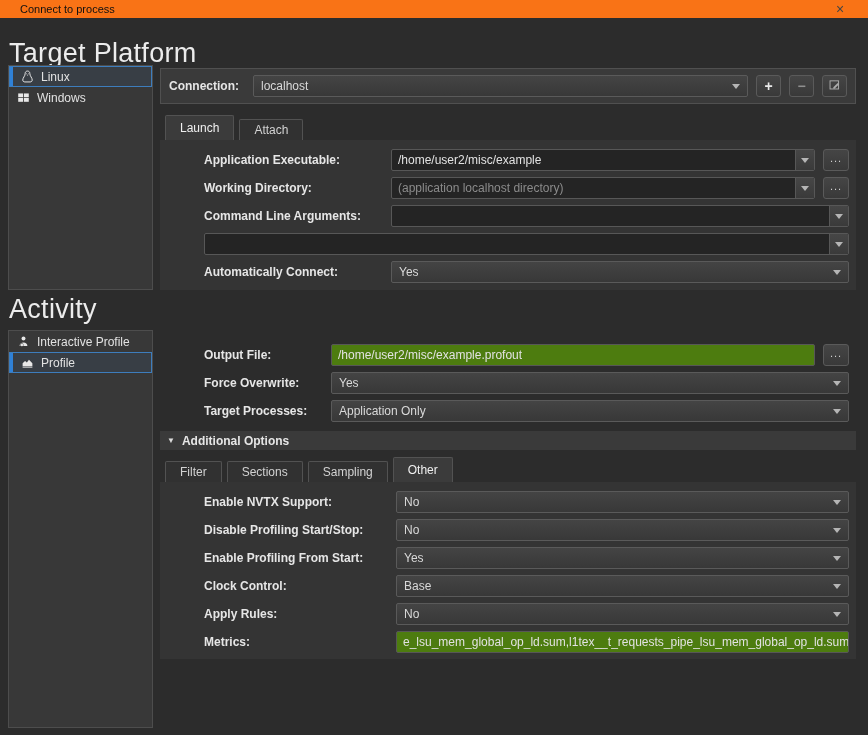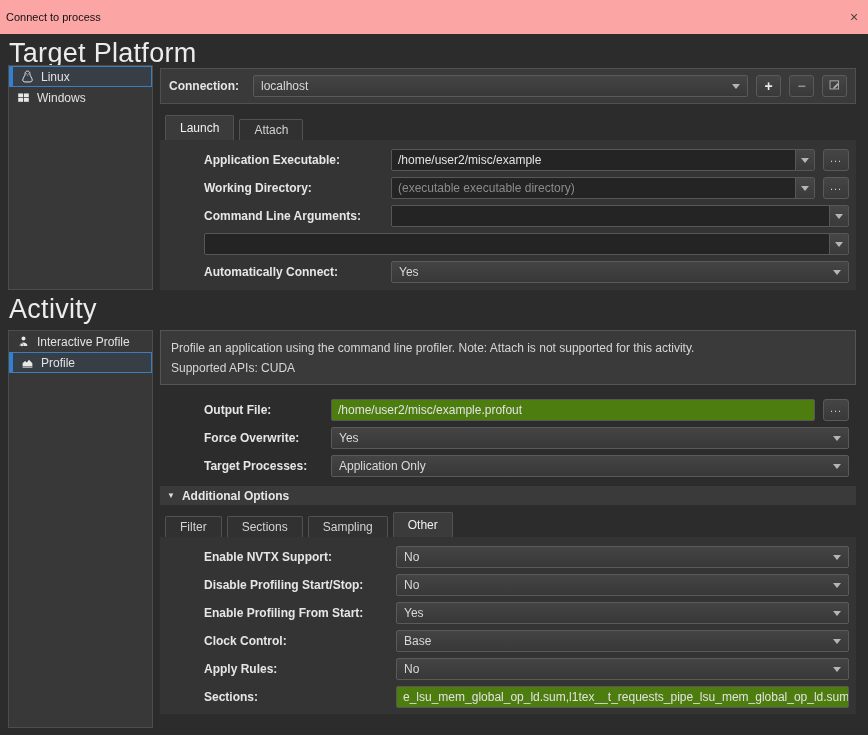--- a/index.html
+++ b/index.html
@@ -4,24 +4,24 @@
 <style>
   * { box-sizing: border-box; margin: 0; padding: 0; }
   html,body { width: 868px; height: 735px; overflow: hidden; }
   body {
     font-family: "Liberation Sans", "DejaVu Sans", sans-serif;
     background: #2c2c2c;
     position: relative;
     color: #d8d8d8;
   }
   .titlebar {
-    position: absolute; left: 0; top: 0; width: 868px; height: 34px;
-    background: #fca5a5; color: #111;
+    position: absolute; left: 0; top: 0; width: 868px; height: 18px;
+    background: #f97316; color: #111;
     display: flex; align-items: center;
-    font-size: 11px; padding: 0 6px;
+    font-size: 11px; padding: 0 20px;
   }
   .titlebar .close {
     margin-left: auto; color: #444; font-size: 14px; line-height: 14px;
     width: 16px; text-align: center; cursor: default;
   }
   .heading {
     position: absolute; left: 9px;
     font-size: 27px; color: #ececec; font-weight: 400; letter-spacing: .3px;
   }
   #tp-heading { top: 38px; }
@@ -212,21 +212,21 @@
         <span class="combo-text">/home/user2/misc/example</span>
         <span class="combo-btn">
             <span class="dd-arrow"></span>
           </span>
       </div>
       <button class="browse-btn">...</button>
     </div>
     <div class="frow">
       <span class="flabel">Working Directory:</span>
       <div class="combo">
-        <span class="combo-text placeholder">(executable executable directory)</span>
+        <span class="combo-text placeholder">(application localhost directory)</span>
         <span class="combo-btn">
             <span class="dd-arrow"></span>
           </span>
       </div>
       <button class="browse-btn">...</button>
     </div>
     <div class="frow">
       <span class="flabel">Command Line Arguments:</span>
       <div class="combo">
         <span class="combo-text"></span>
@@ -272,24 +272,20 @@
       <svg viewBox="0 0 16 16" width="13" height="13">
           <path d="M2 12.5V8.8l3-2.6 2.2 1.9 2.6-3.6 4.2 4.3v3.7z" fill="#e8e8e8"></path>
           <rect x="2" y="13.2" width="12" height="1.1" fill="#e8e8e8"></rect>
         </svg>
     </span>
     <span>Profile</span>
   </div>
 </div>
 
 <div class="right-col" id="act-right">
-  <div class="desc-box">
-    <div>Profile an application using the command line profiler. Note: Attach is not supported for this activity.</div>
-    <div>Supported APIs: CUDA</div>
-  </div>
 
   <div class="act-form">
     <div class="frow">
       <span class="flabel">Output File:</span>
       <div class="tinput">
         <span>/home/user2/misc/example.profout</span>
       </div>
       <button class="browse-btn">...</button>
     </div>
     <div class="frow">
@@ -350,19 +346,19 @@
       </div>
     </div>
     <div class="frow">
       <span class="flabel">Apply Rules:</span>
       <div class="dropdown">
         <span>No</span>
         <span class="dd-arrow"></span>
       </div>
     </div>
     <div class="frow">
-      <span class="flabel">Sections:</span>
+      <span class="flabel">Metrics:</span>
       <div class="tinput">
         <span>e_lsu_mem_global_op_ld.sum,l1tex__t_requests_pipe_lsu_mem_global_op_ld.sum</span>
       </div>
     </div>
   </div>
 </div>
 
 </body></html>

